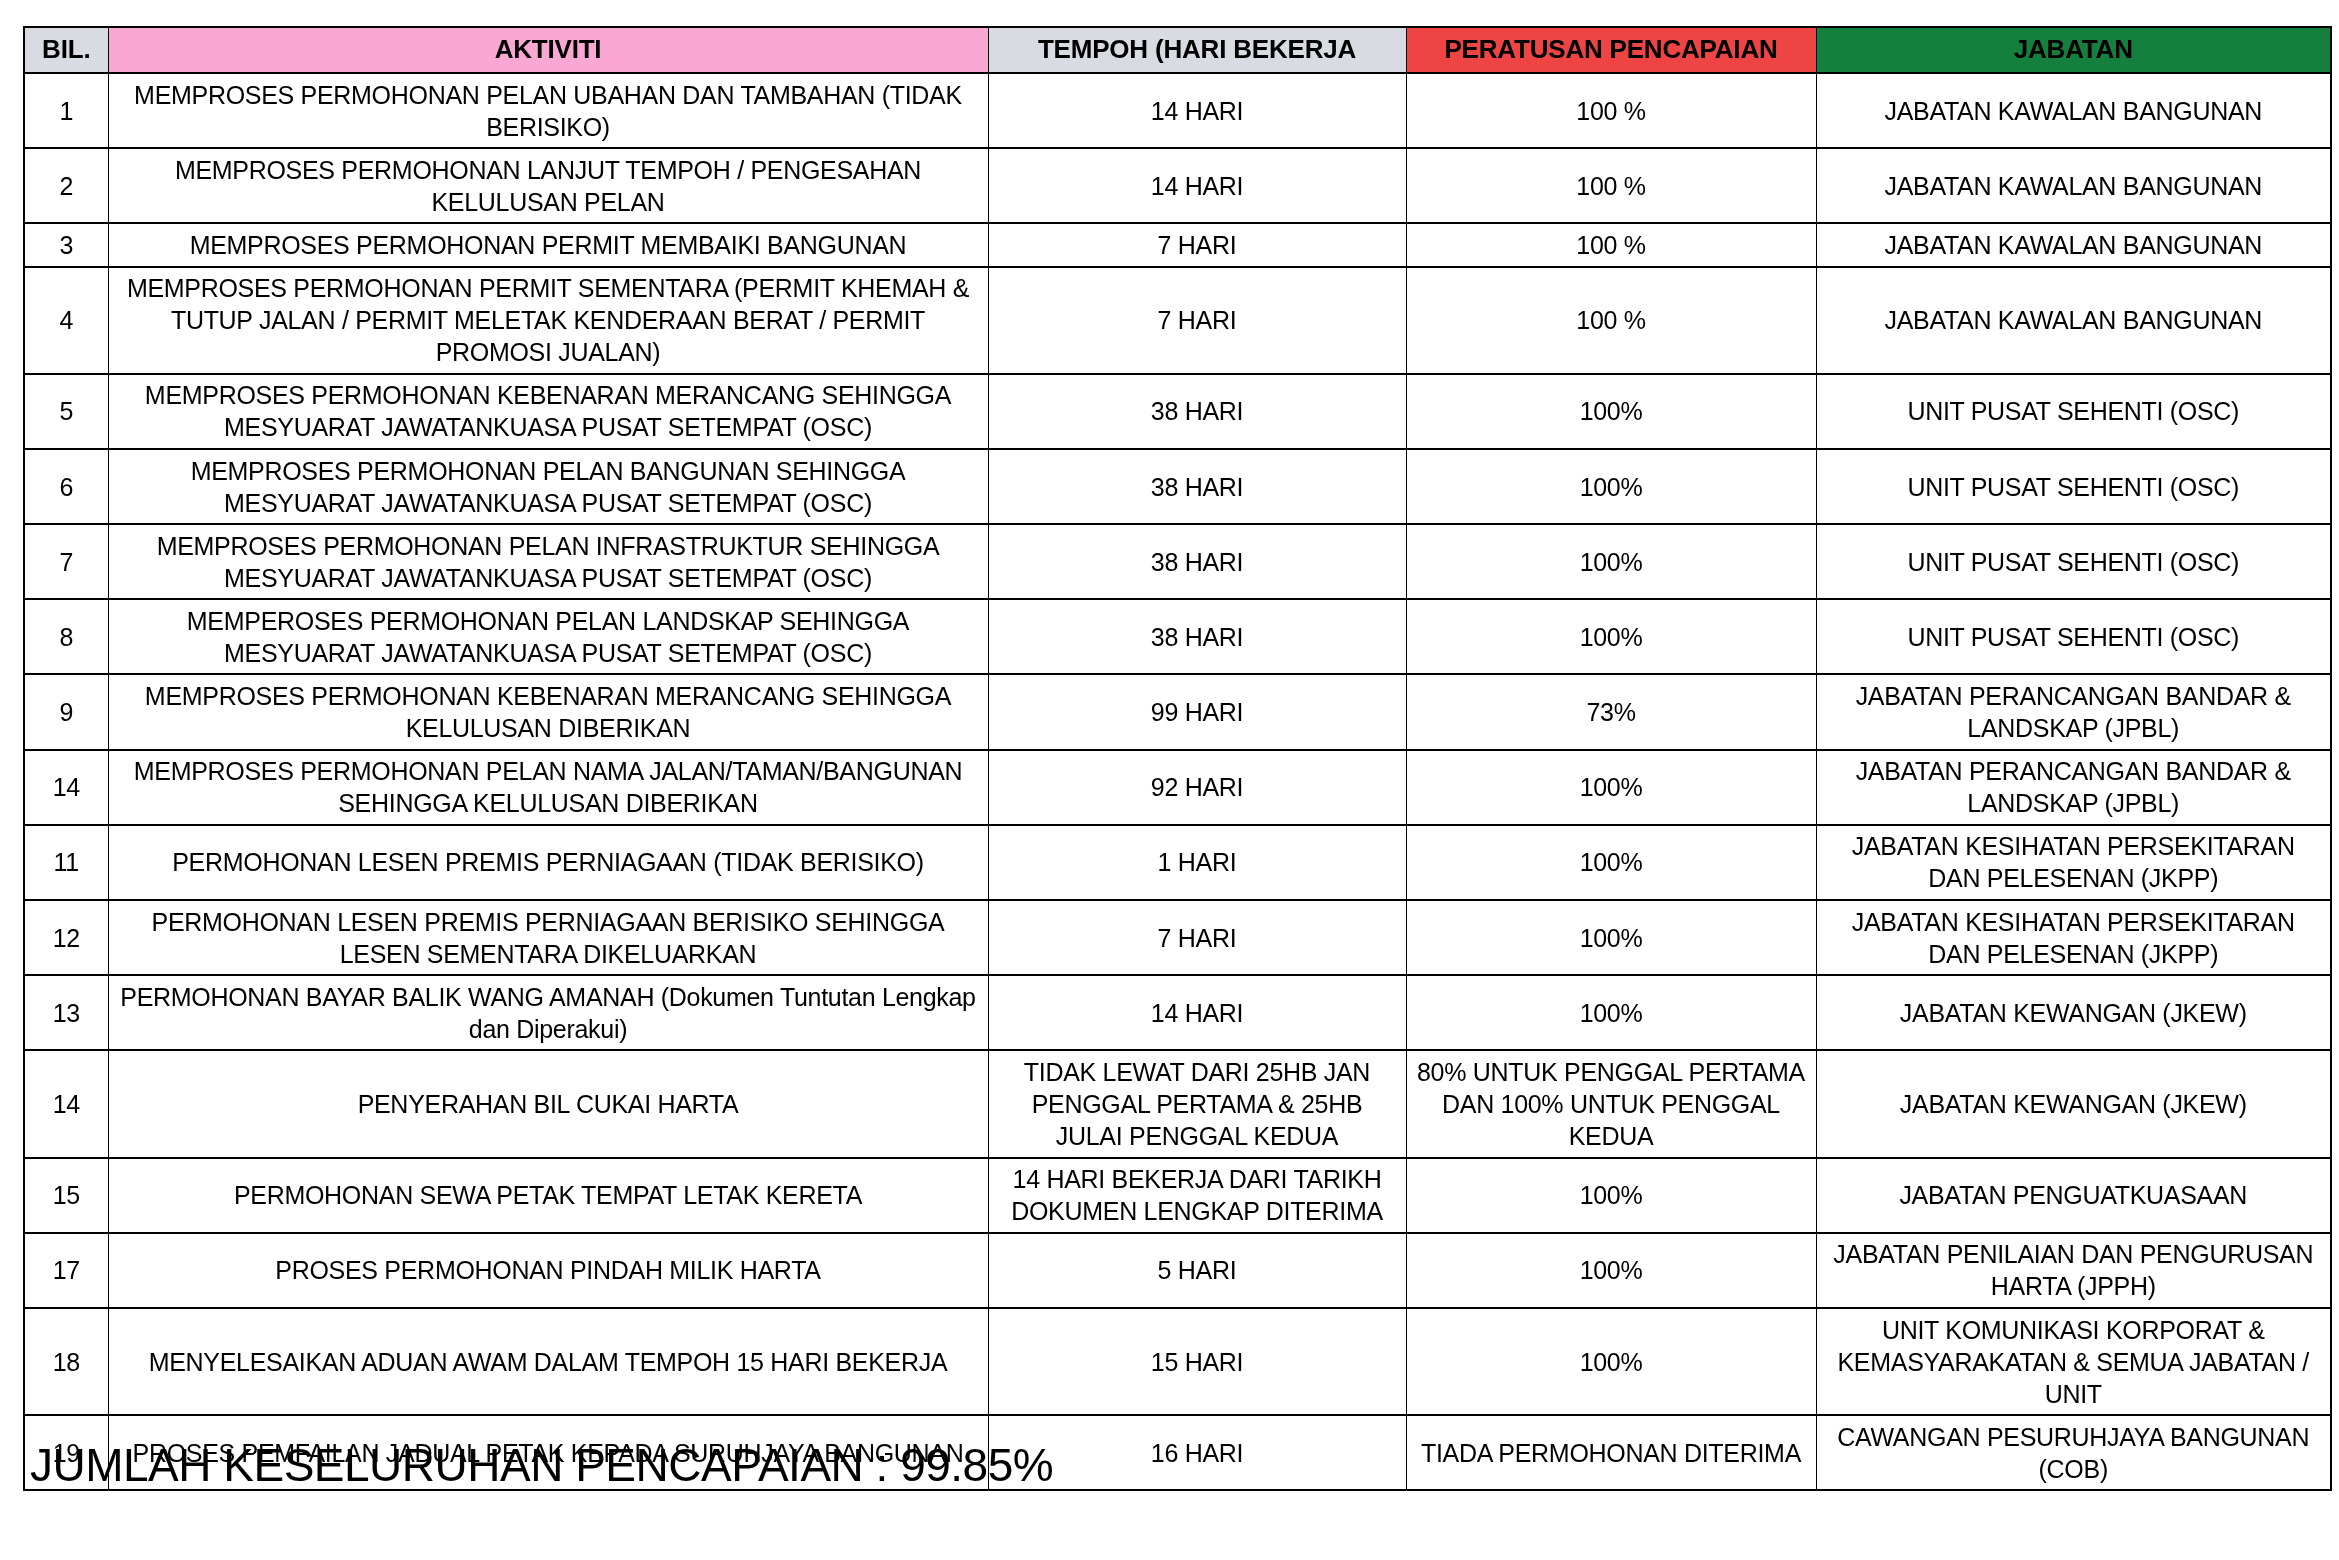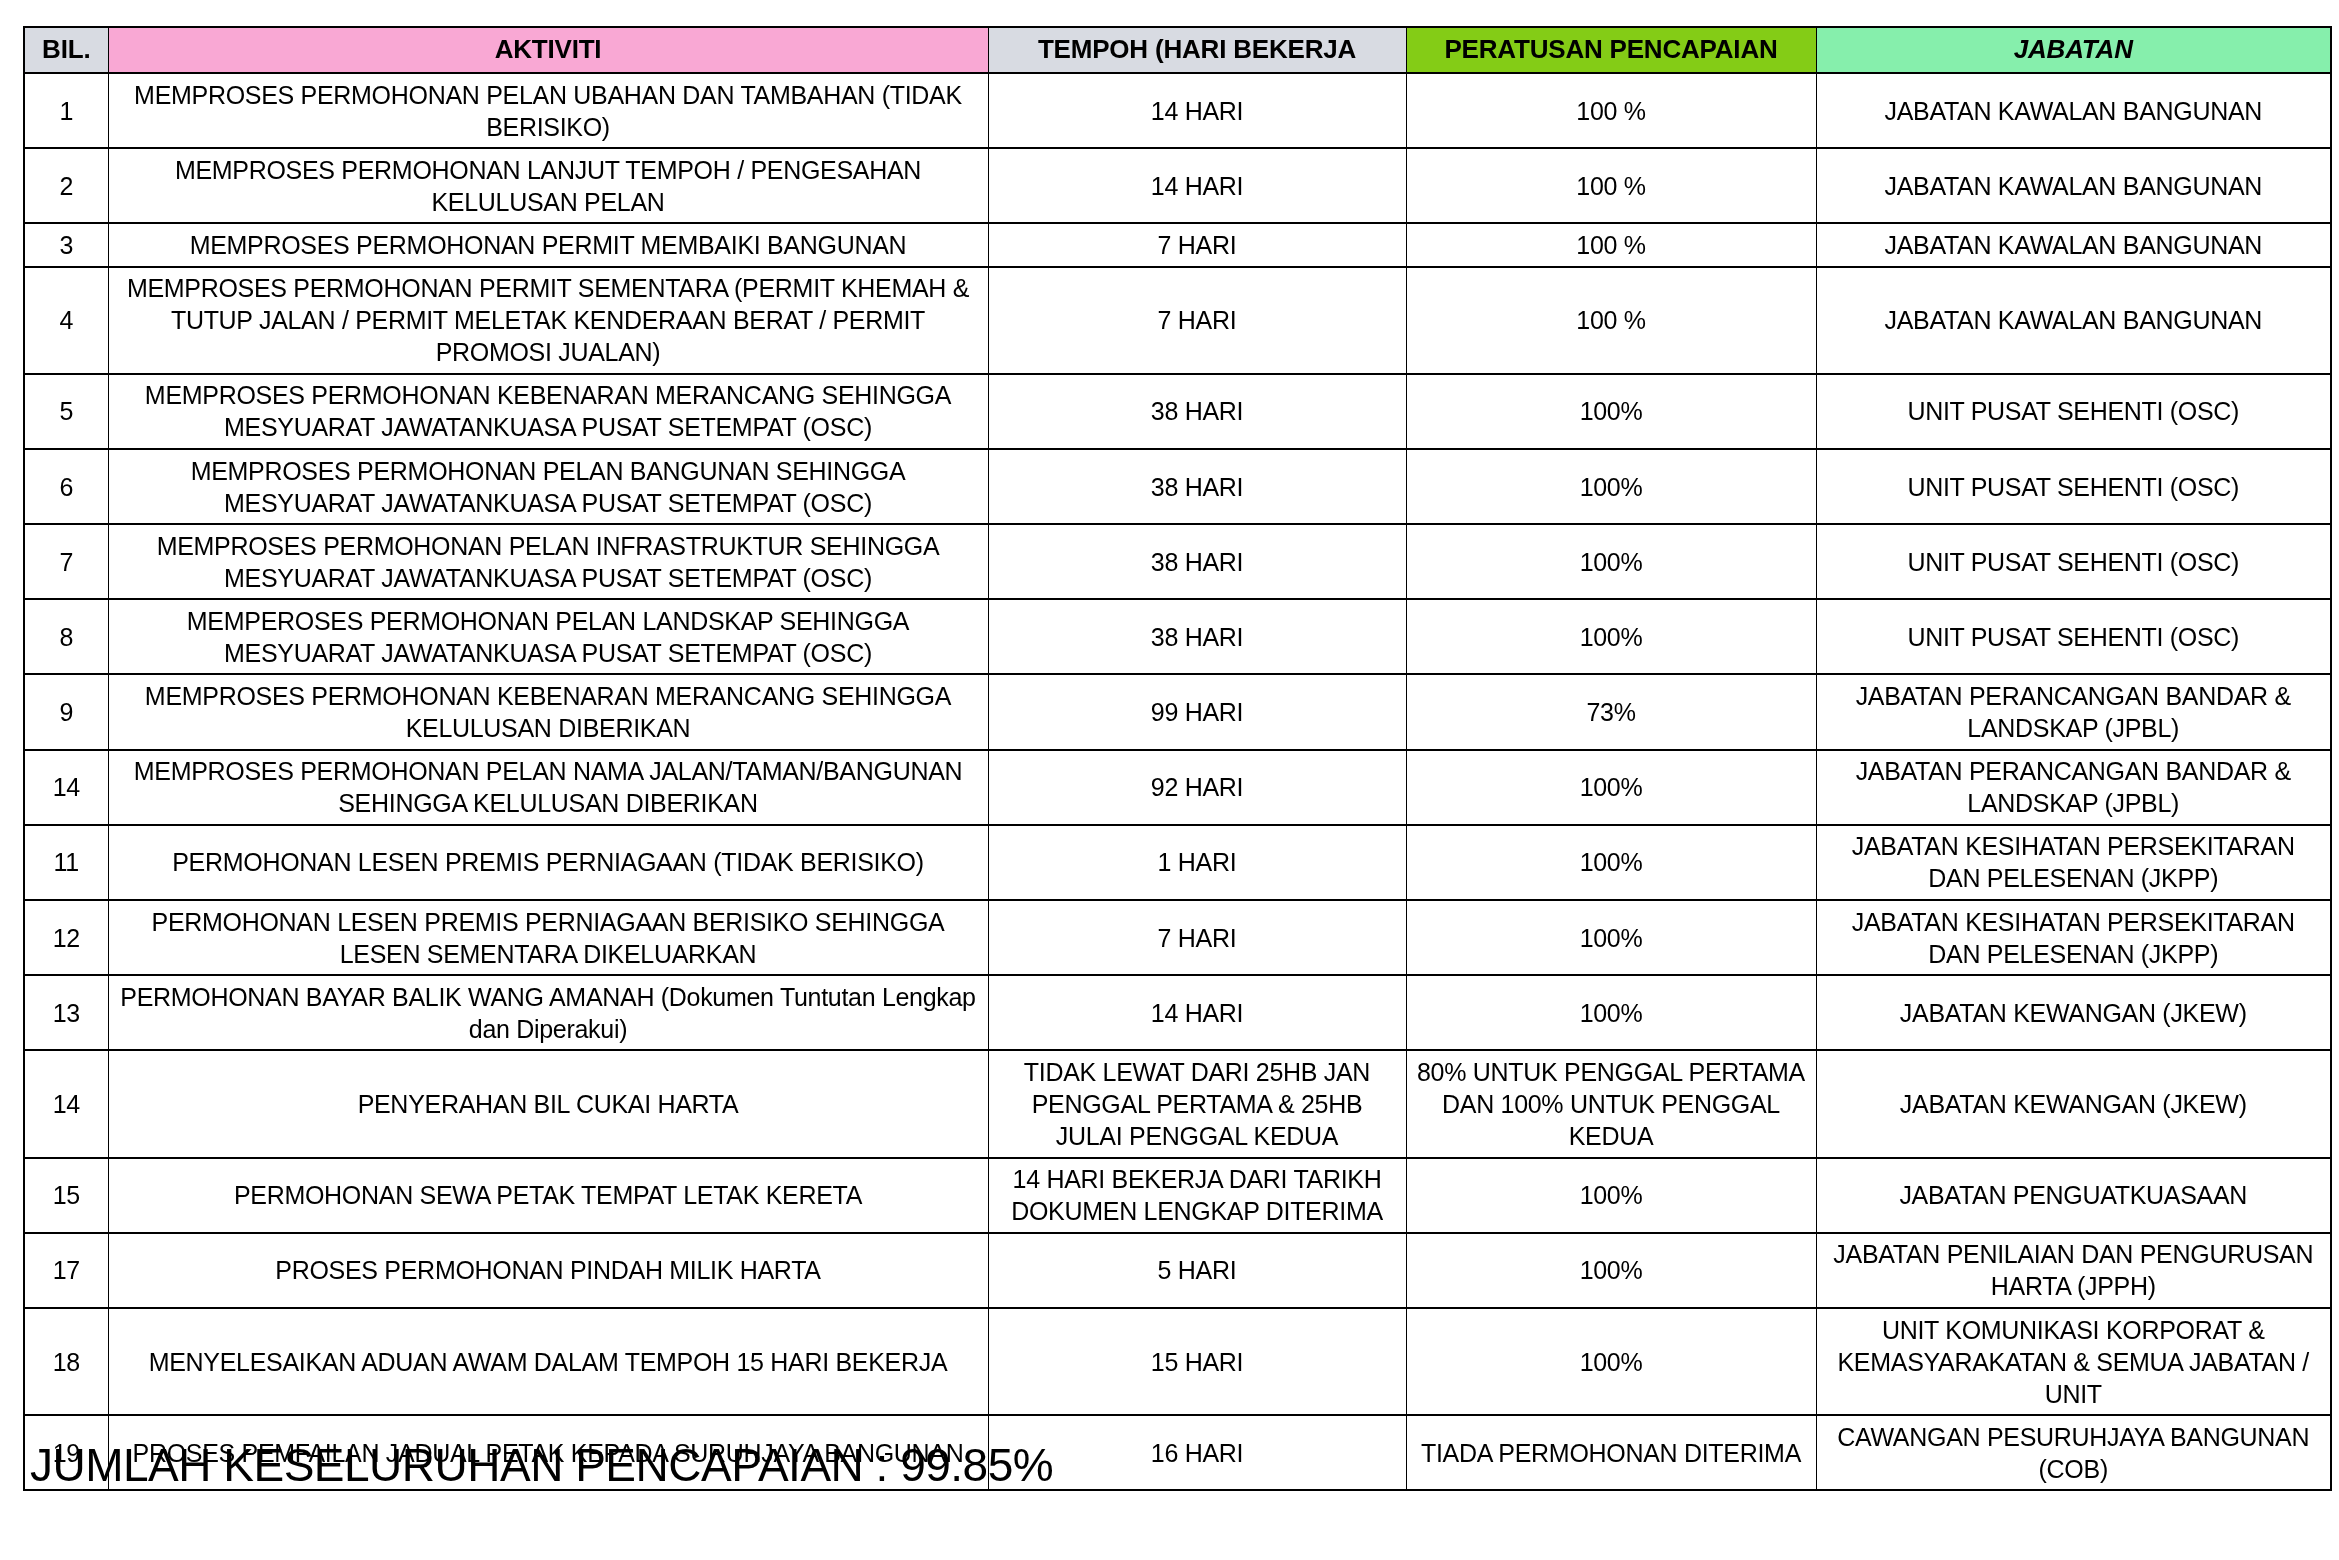--- a/index.html
+++ b/index.html
@@ -69,22 +69,22 @@
       <col style="width:880px">
       <col style="width:418px">
       <col style="width:410px">
       <col style="width:515px">
     </colgroup>
     <thead>
       <tr>
         <th style="background: rgb(216, 219, 226); text-align: center;">BIL.</th>
         <th style="background: #f9a8d4;">AKTIVITI</th>
         <th style="background: rgb(216, 219, 226);">TEMPOH (HARI BEKERJA</th>
-        <th style="background: #84cc16;">PERATUSAN PENCAPAIAN</th>
-        <th style="background: #86efac; font-style: italic;">JABATAN</th>
+        <th style="background: #ef4444;">PERATUSAN PENCAPAIAN</th>
+        <th style="background: #15803d;">JABATAN</th>
       </tr>
     </thead>
     <tbody>
         <tr>
     <td>1</td>
     <td>MEMPROSES PERMOHONAN PELAN UBAHAN DAN TAMBAHAN (TIDAK BERISIKO)</td>
     <td>14 HARI</td>
     <td>100 %</td>
     <td>JABATAN KAWALAN BANGUNAN</td>
   </tr>

